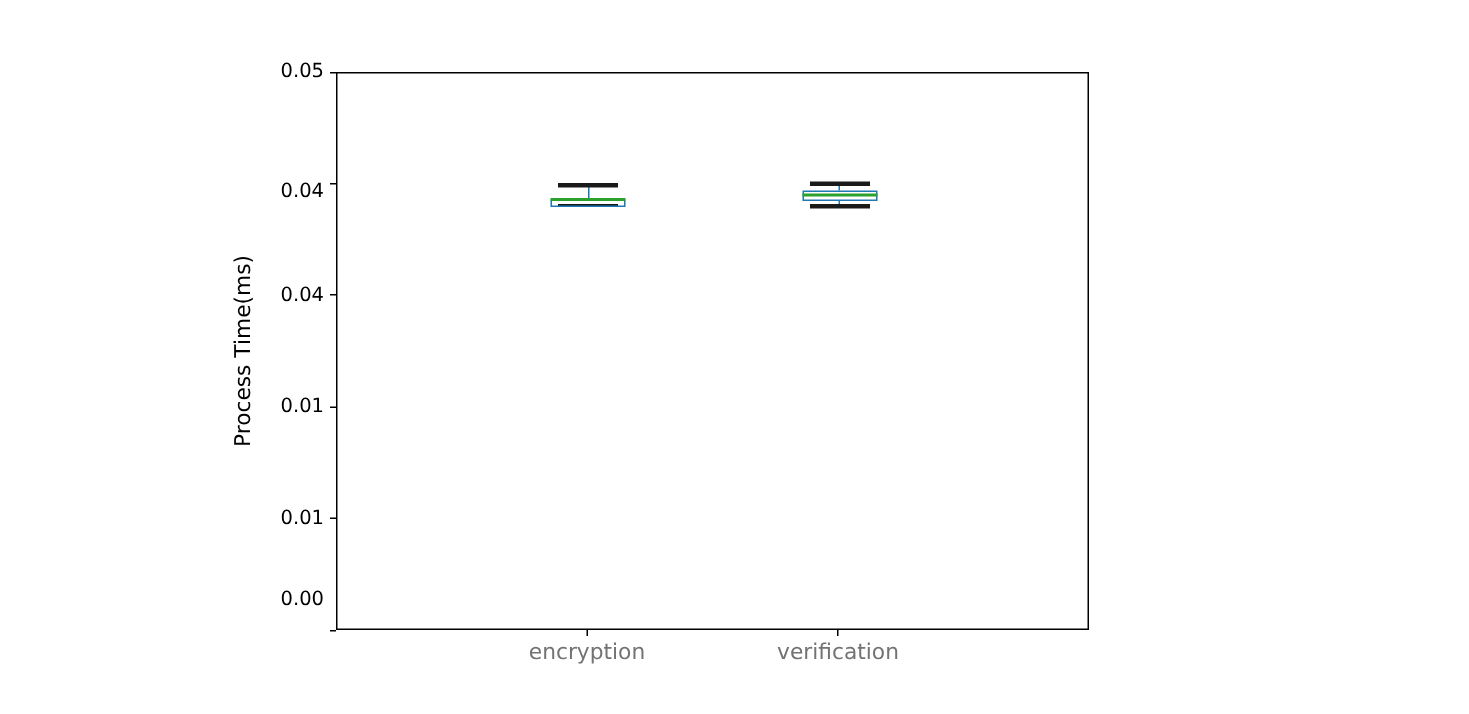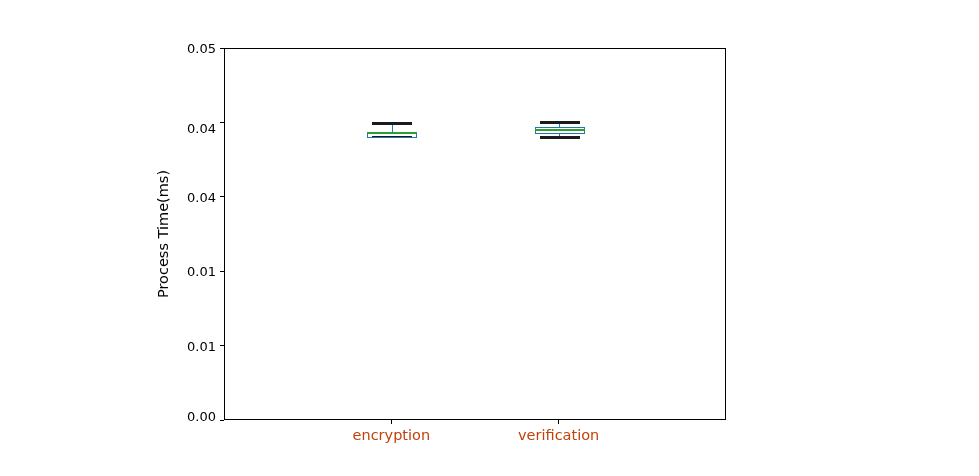--- a/index.html
+++ b/index.html
@@ -71,21 +71,21 @@
     top: 420px;
     width: 1.1px;
     height: 4px;
     background: #000000;
   }
   .x-tick-label {
     position: absolute;
     top: 428px;
     transform: translateX(-50%);
     font-size: 14.5px;
-    color: #c2410c;
+    color: #737373;
     white-space: nowrap;
     line-height: 1;
   }
   
   .boxplot-group {
     position: absolute;
     top: 0;
     left: 0;
     width: 100%;
     height: 100%;
@@ -111,21 +111,21 @@
     height: 2.4px;
     background: #1a1a1a;
   }
 </style>
 </head>
 <body>
 
 <div id="figure">
 
   <div id="y-tick-labels">
-      <div class="y-tick-label" style="top: 416px; text-align: right;">0.00</div>
+      <div class="y-tick-label" style="top: 400px; text-align: right;">0.00</div>
       <div class="y-tick-label" style="top: 345.6px; text-align: right;">0.01</div>
       <div class="y-tick-label" style="top: 271.2px;">0.01</div>
       <div class="y-tick-label" style="top: 196.8px;">0.04</div>
       <div class="y-tick-label" style="top: 128px;">0.04</div>
       <div class="y-tick-label" style="top: 48px;">0.05</div>
     </div>
 
   <div id="y-axis-label">Process Time(ms)</div>
 
   <div id="plot-area">

